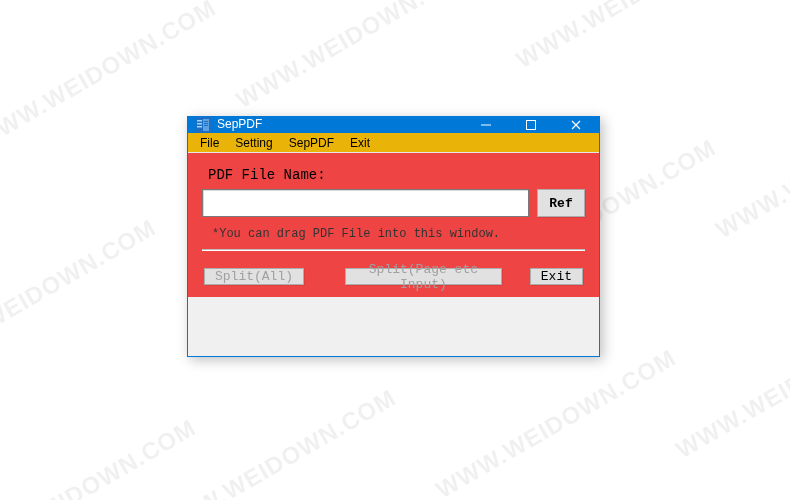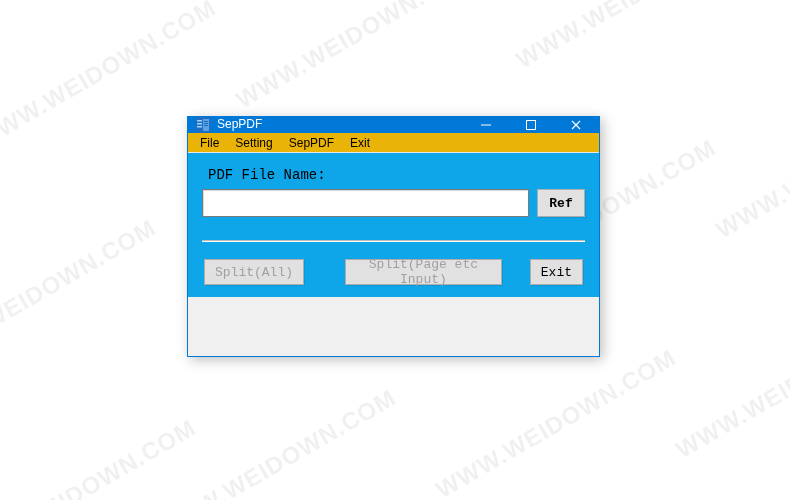--- a/index.html
+++ b/index.html
@@ -79,45 +79,45 @@
       padding: 0 4px;
       font-size: 12px;
       border-bottom: 1px solid #e8e8e8;
     }
     .menu-item {
       padding: 2px 8px;
       cursor: pointer;
     }
     .client {
       padding: 10px 14px 12px 14px;
-      background: #0ea5e9;
+      background: #ef4444;
     }
     .label {
       font-family: "Courier New", monospace;
       font-size: 14px;
       margin: 4px 0 6px 6px;
     }
     .row-input {
       display: flex;
       gap: 8px;
       align-items: flex-end;
-      margin-bottom: 23px;
+      margin-bottom: 10px;
     }
     .text-input {
       flex: 1;
       height: 28px;
       border: 1px solid #7a7a7a;
       background: #ffffff;
       box-shadow: inset 1px 1px 0 rgba(0,0,0,0.15);
       padding: 2px 6px;
       font-family: "Courier New", monospace;
       font-size: 14px;
     }
     .btn {
-      height: 26px;
+      height: 17px;
       border: 1px solid #adadad;
       background: #e1e1e1;
       font-family: "Courier New", monospace;
       font-size: 13px;
       padding: 0 10px;
       cursor: pointer;
       display: inline-flex;
       align-items: center;
       justify-content: center;
       box-shadow: 1px 1px 0 rgba(0,0,0,0.08);
@@ -211,20 +211,21 @@
   </div>
 
   <div class="client">
     <div class="label">PDF File Name:</div>
 
     <div class="row-input">
       <input type="text" class="text-input" value="" style="">
       <button class="btn ref">Ref</button>
     </div>
 
+    <div class="hint">*You can drag PDF File into this window.</div>
 
     <div class="separator"></div>
 
     <div class="row-buttons">
       <button class="btn wide1 disabled">Split(All)</button>
       <button class="btn wide2 disabled">Split(Page etc Input)</button>
       <div class="spacer"></div>
       <button class="btn exit">Exit</button>
     </div>
   </div>

